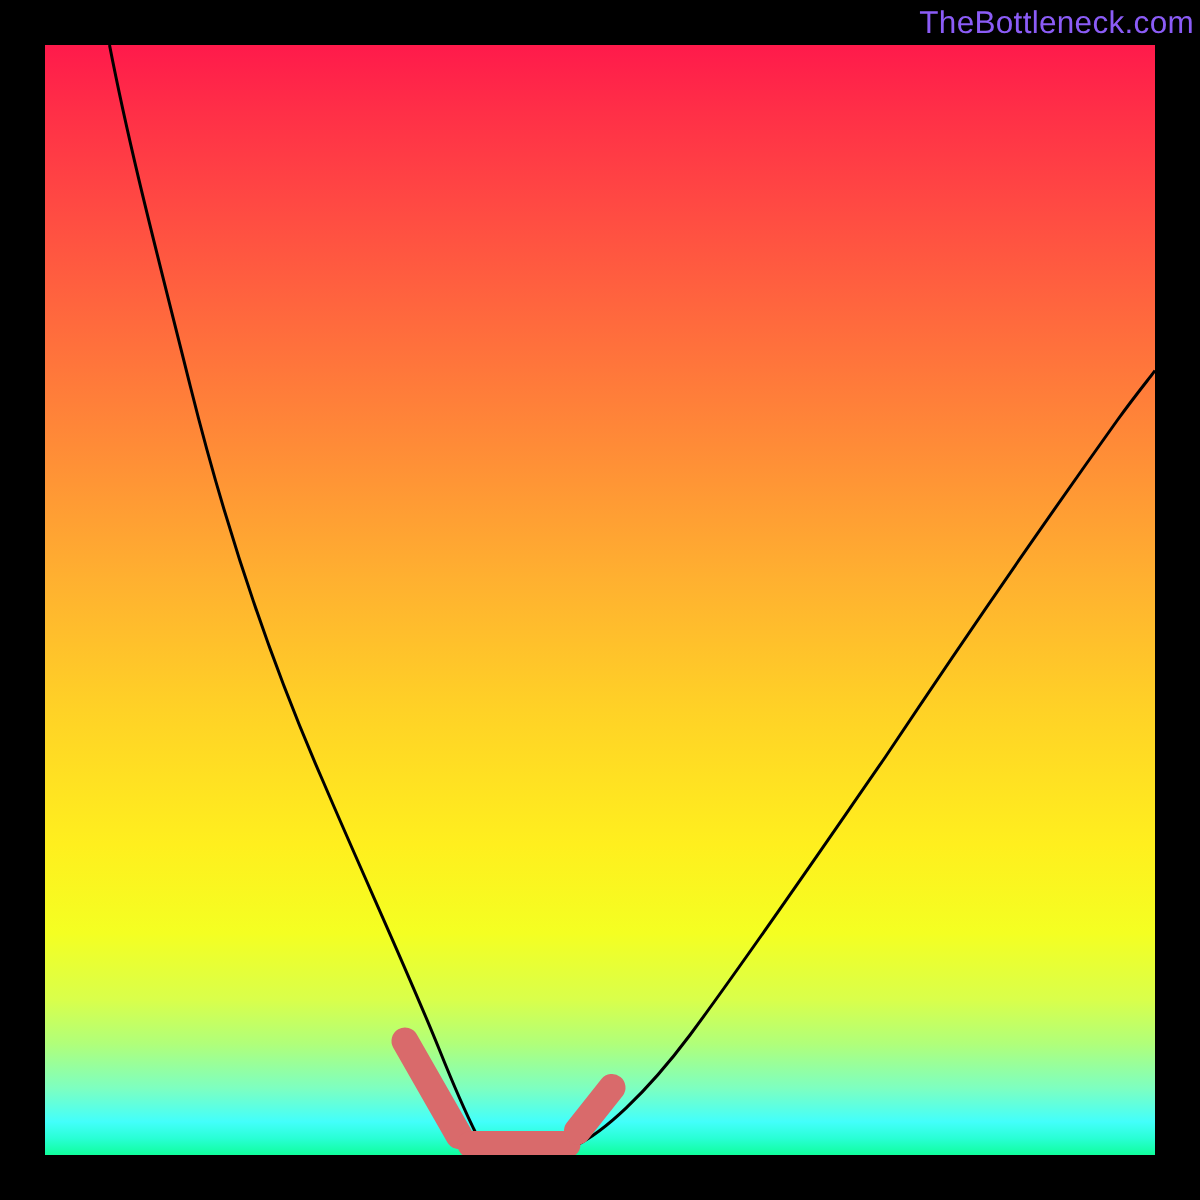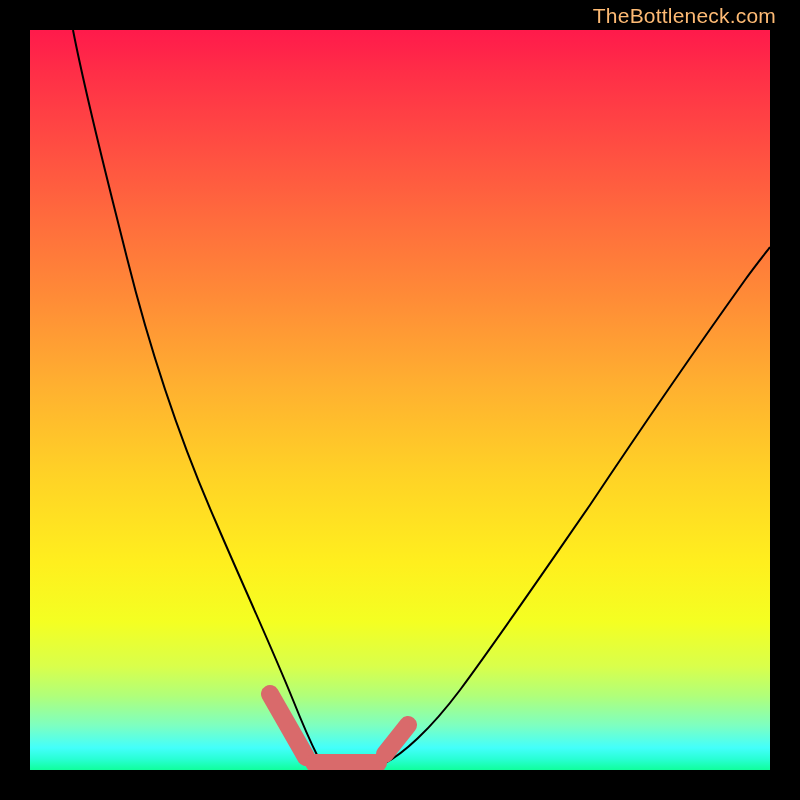--- a/index.html
+++ b/index.html
@@ -51,22 +51,22 @@
   }
   svg.curves {
     position: absolute;
     inset: 0;
     width: 740px;
     height: 740px;
   }
   .watermark {
     position: absolute;
     top: 4px;
-    right: 24px;
-    color: #fdba74;
+    right: 4px;
+    color: #8b5cf6;
     font-size: 21px;
     font-weight: 500;
     letter-spacing: 0.2px;
     user-select: none;
   }
 </style>
 </head>
 <body>
 
 <div class="frame">

